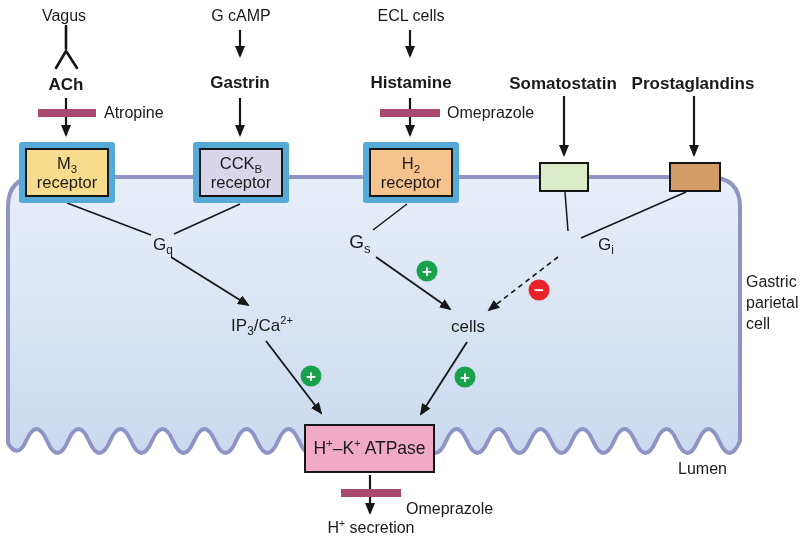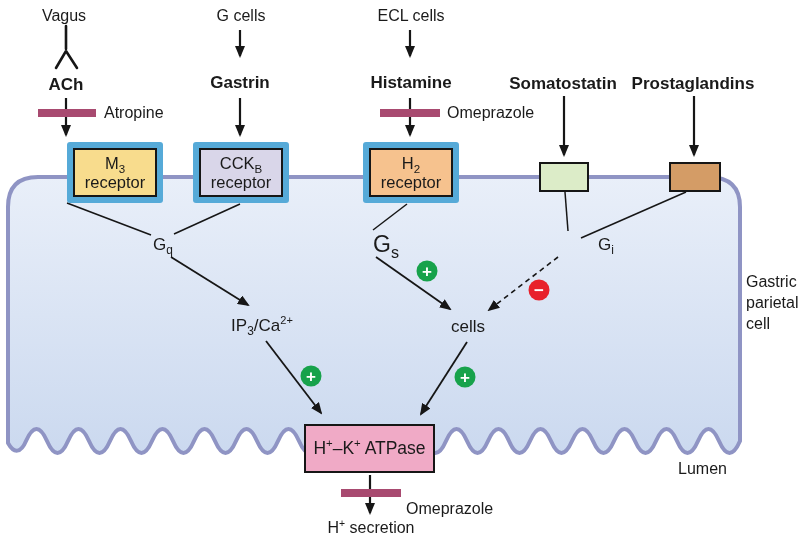--- a/index.html
+++ b/index.html
@@ -72,34 +72,34 @@
     <path d="M266,341 L321,413" stroke="#161616" stroke-width="1.8" marker-end="url(#ah)" fill="none"></path>
     <path d="M467,342 L421,414" stroke="#161616" stroke-width="1.8" marker-end="url(#ah)" fill="none"></path>
     <path d="M370,475 L370,513" stroke="#161616" stroke-width="2.2" marker-end="url(#ah)" fill="none"></path>
 
     <rect x="38" y="109" width="58" height="8" fill="#a84a70"></rect>
     <rect x="380" y="109" width="60" height="8" fill="#a84a70"></rect>
     <rect x="341" y="489" width="60" height="8" fill="#a84a70"></rect>
   </svg>
 
   <div class="lbl ctr" style="left:64px;top:7px;">Vagus</div>
-  <div class="lbl ctr" style="left:241px;top:7px;">G cells</div>
+  <div class="lbl ctr" style="left:241px;top:7px;">G cAMP</div>
   <div class="lbl ctr" style="left:411px;top:7px;">ECL cells</div>
 
   <div class="lbl ctr bold" style="left:66px;top:75px;">ACh</div>
   <div class="lbl ctr bold" style="left:240px;top:73px;">Gastrin</div>
   <div class="lbl ctr bold" style="left:411px;top:73px;">Histamine</div>
   <div class="lbl ctr bold" style="left:563px;top:74px;">Somatostatin</div>
   <div class="lbl ctr bold" style="left:693px;top:74px;">Prostaglandins</div>
 
   <div class="lbl" style="left:104px;top:104px;">Atropine</div>
   <div class="lbl" style="left:447px;top:104px;">Omeprazole</div>
   <div class="lbl" style="left:406px;top:484px;margin-top:16px;">Omeprazole</div>
 
-  <div class="rcp" style="left:19px;top:142px;margin-left:48px;">
+  <div class="rcp" style="left:19px;top:142px;">
     <div class="rcp-in m3-bg">
       <div><span>M</span><sub>3</sub></div>
       <div>receptor</div>
     </div>
   </div>
   <div class="rcp" style="left:193px;top:142px;">
     <div class="rcp-in cckb-bg">
       <div><span>CCK</span><sub>B</sub></div>
       <div>receptor</div>
     </div>
@@ -108,21 +108,21 @@
     <div class="rcp-in h2-bg">
       <div><span>H</span><sub>2</sub></div>
       <div>receptor</div>
     </div>
   </div>
 
   <div class="sbox soma-bg"></div>
   <div class="sbox pros-bg"></div>
 
   <div class="lbl ctr" style="left:163px;top:235px;font-size:17px;"><span>G</span><sub>q</sub></div>
-  <div class="lbl ctr" style="left:386px;top:231px;font-size:23px;text-align:right;"><span>G</span><sub>s</sub></div>
+  <div class="lbl ctr" style="left:360px;top:231px;font-size:19px;text-align:right;"><span>G</span><sub>s</sub></div>
   <div class="lbl ctr" style="left:568px;top:235px;font-size:17px;margin-left:38px;"><span>G</span><sub>i</sub></div>
 
   <div class="lbl ctr" style="left:262px;top:316px;font-size:17px;">
     <span>IP</span><sub>3</sub><span>/Ca</span><sup>2+</sup>
   </div>
   <div class="lbl ctr" style="left:468px;top:317px;font-size:17px;">cells</div>
 
   <div class="sign plus" style="left:427px;top:271px;">+</div>
   <div class="sign plus" style="left:311px;top:376px;">+</div>
   <div class="sign plus" style="left:465px;top:377px;">+</div>

